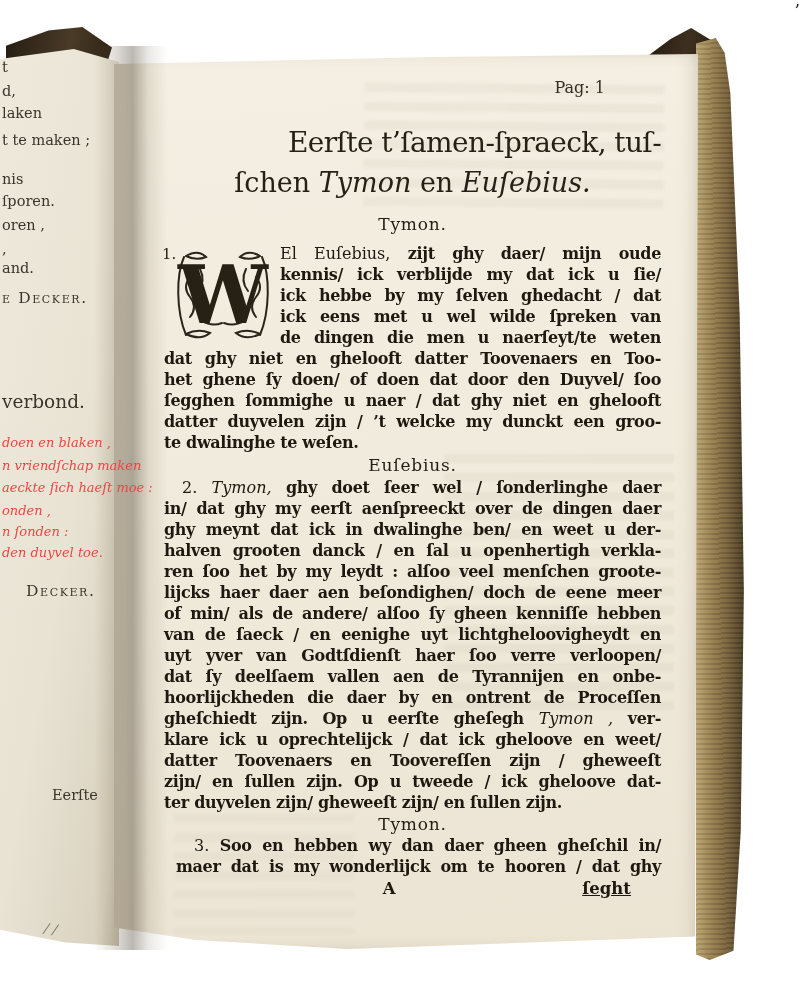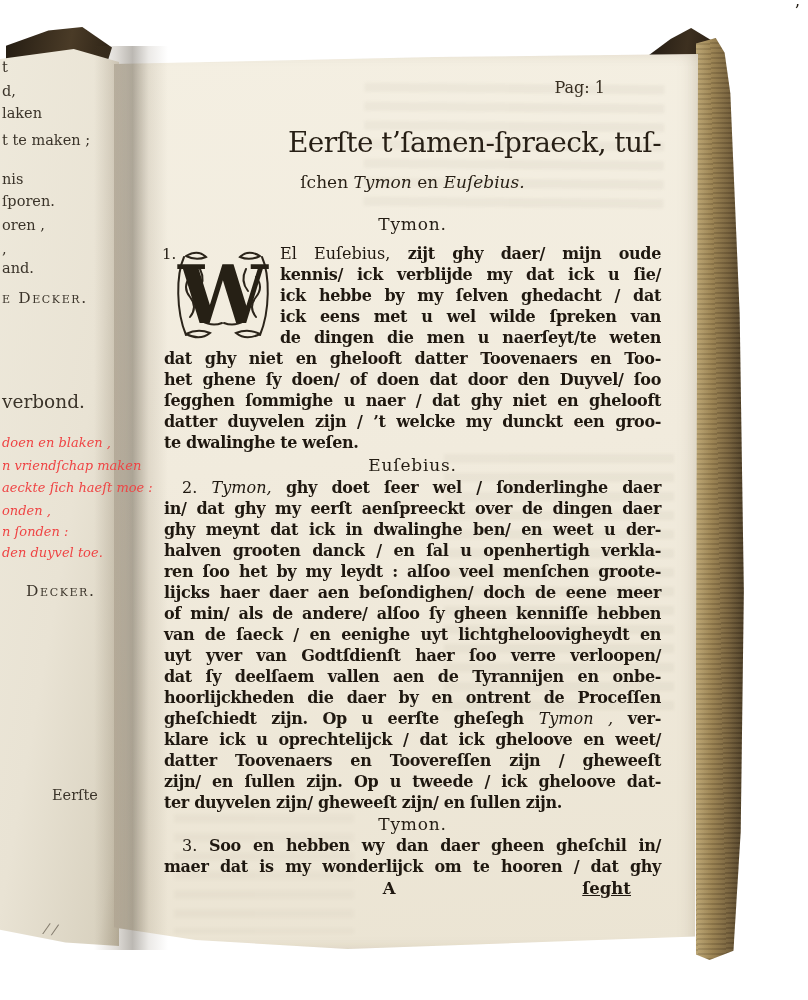--- a/index.html
+++ b/index.html
@@ -55,27 +55,27 @@
   .g1{left:250px;top:30px;width:300px;height:130px;transform:rotate(.5deg);}
   .g2{left:330px;top:400px;width:230px;height:260px;}
   .g3{left:60px;top:760px;width:180px;height:120px;opacity:.35;}
 
   .text-col{position:absolute;left:50px;top:0;width:497px;color:#211a12;}
 
   .pagnum{margin-top:24px;height:20px;line-height:20px;text-align:right;padding-right:56px;
     font-size:16px;color:#362d20;}
   .title1{margin-top:26px;height:37px;line-height:37px;font-size:28px;letter-spacing:-.6px;
     text-align:right;color:#271f15;white-space:nowrap;}
-  .title2{margin-top:7px;height:29px;line-height:29px;font-size:17px;text-align:center;color:#271f15;}
+  .title2{margin-top:7px;height:29px;line-height:29px;font-size:27px;text-align:center;color:#271f15;}
   .title2 .it{font-style:italic;}
   .speaker{height:21px;line-height:21px;text-align:center;font-size:17px;letter-spacing:.8px;color:#241d14;}
   .sp1{margin-top:17px;} .sp2{margin-top:2px;} .sp3{margin-top:1px;}
 
   .para{position:relative;}
-  .p1{margin-top:8px;} .p2{margin-top:1px;} .p3{margin-top:0;}
+  .p1{margin-top:8px;} .p2{margin-top:1px;} .p3{margin-top:0;margin-left:12px;}
   .para .tl{height:21px;line-height:21px;font-size:16px;font-weight:bold;letter-spacing:-.35px;
     color:#1f1810;white-space:nowrap;overflow:visible;}
   .para .tl.jst{text-align:justify;text-align-last:justify;}
   .para .tl.ind{margin-left:116px;}
   .para .tl.pind{text-indent:18px;}
   .para .tl .rm{font-weight:normal;letter-spacing:0;}
   .para .tl .it{font-style:italic;}
 
   .p1num{position:absolute;left:-2px;top:2px;font-size:15px;font-weight:normal;color:#241d14;}
   .dropcap{position:absolute;left:12px;top:4px;width:94px;height:94px;}

